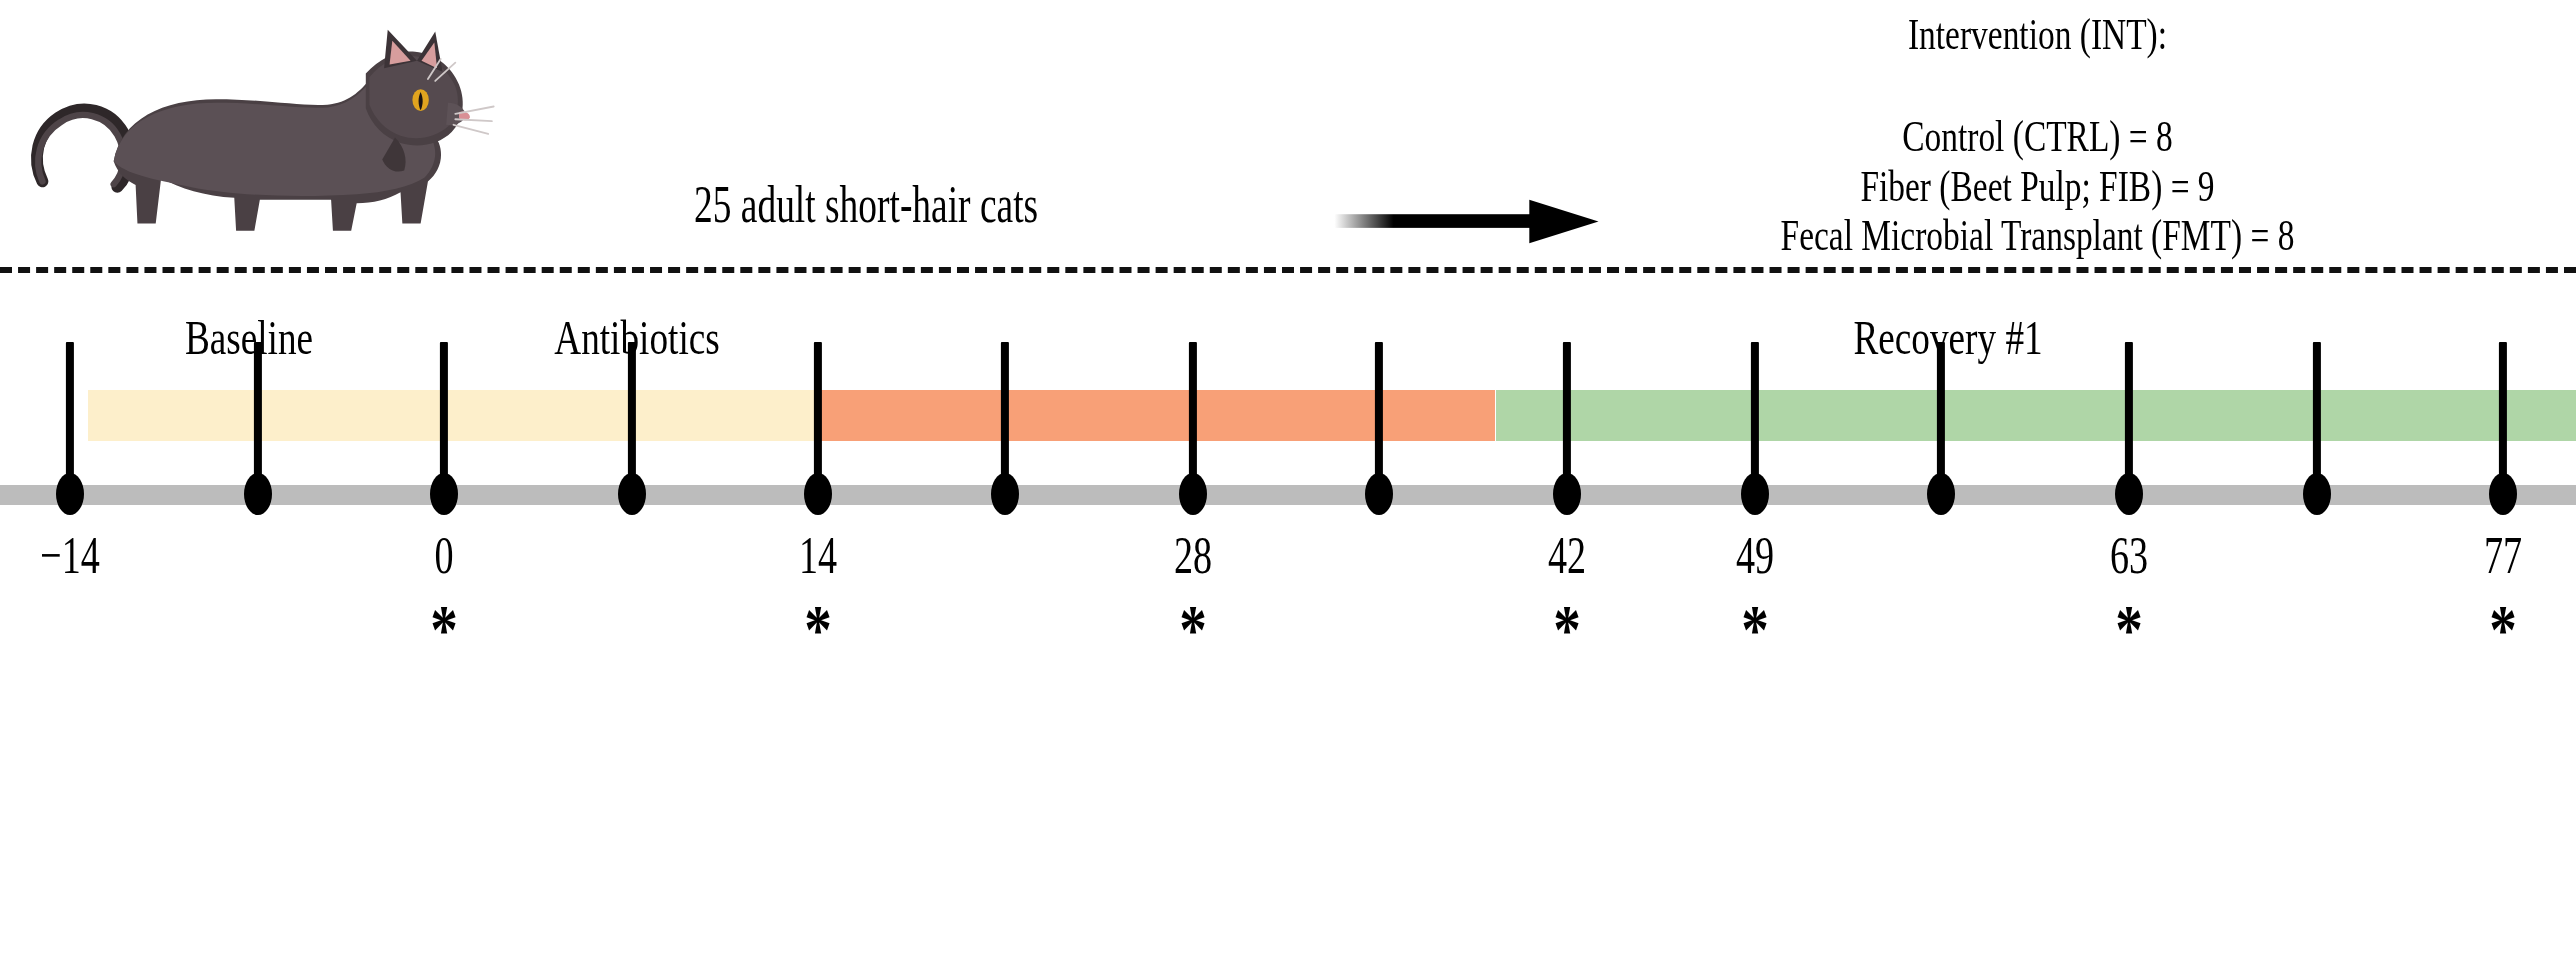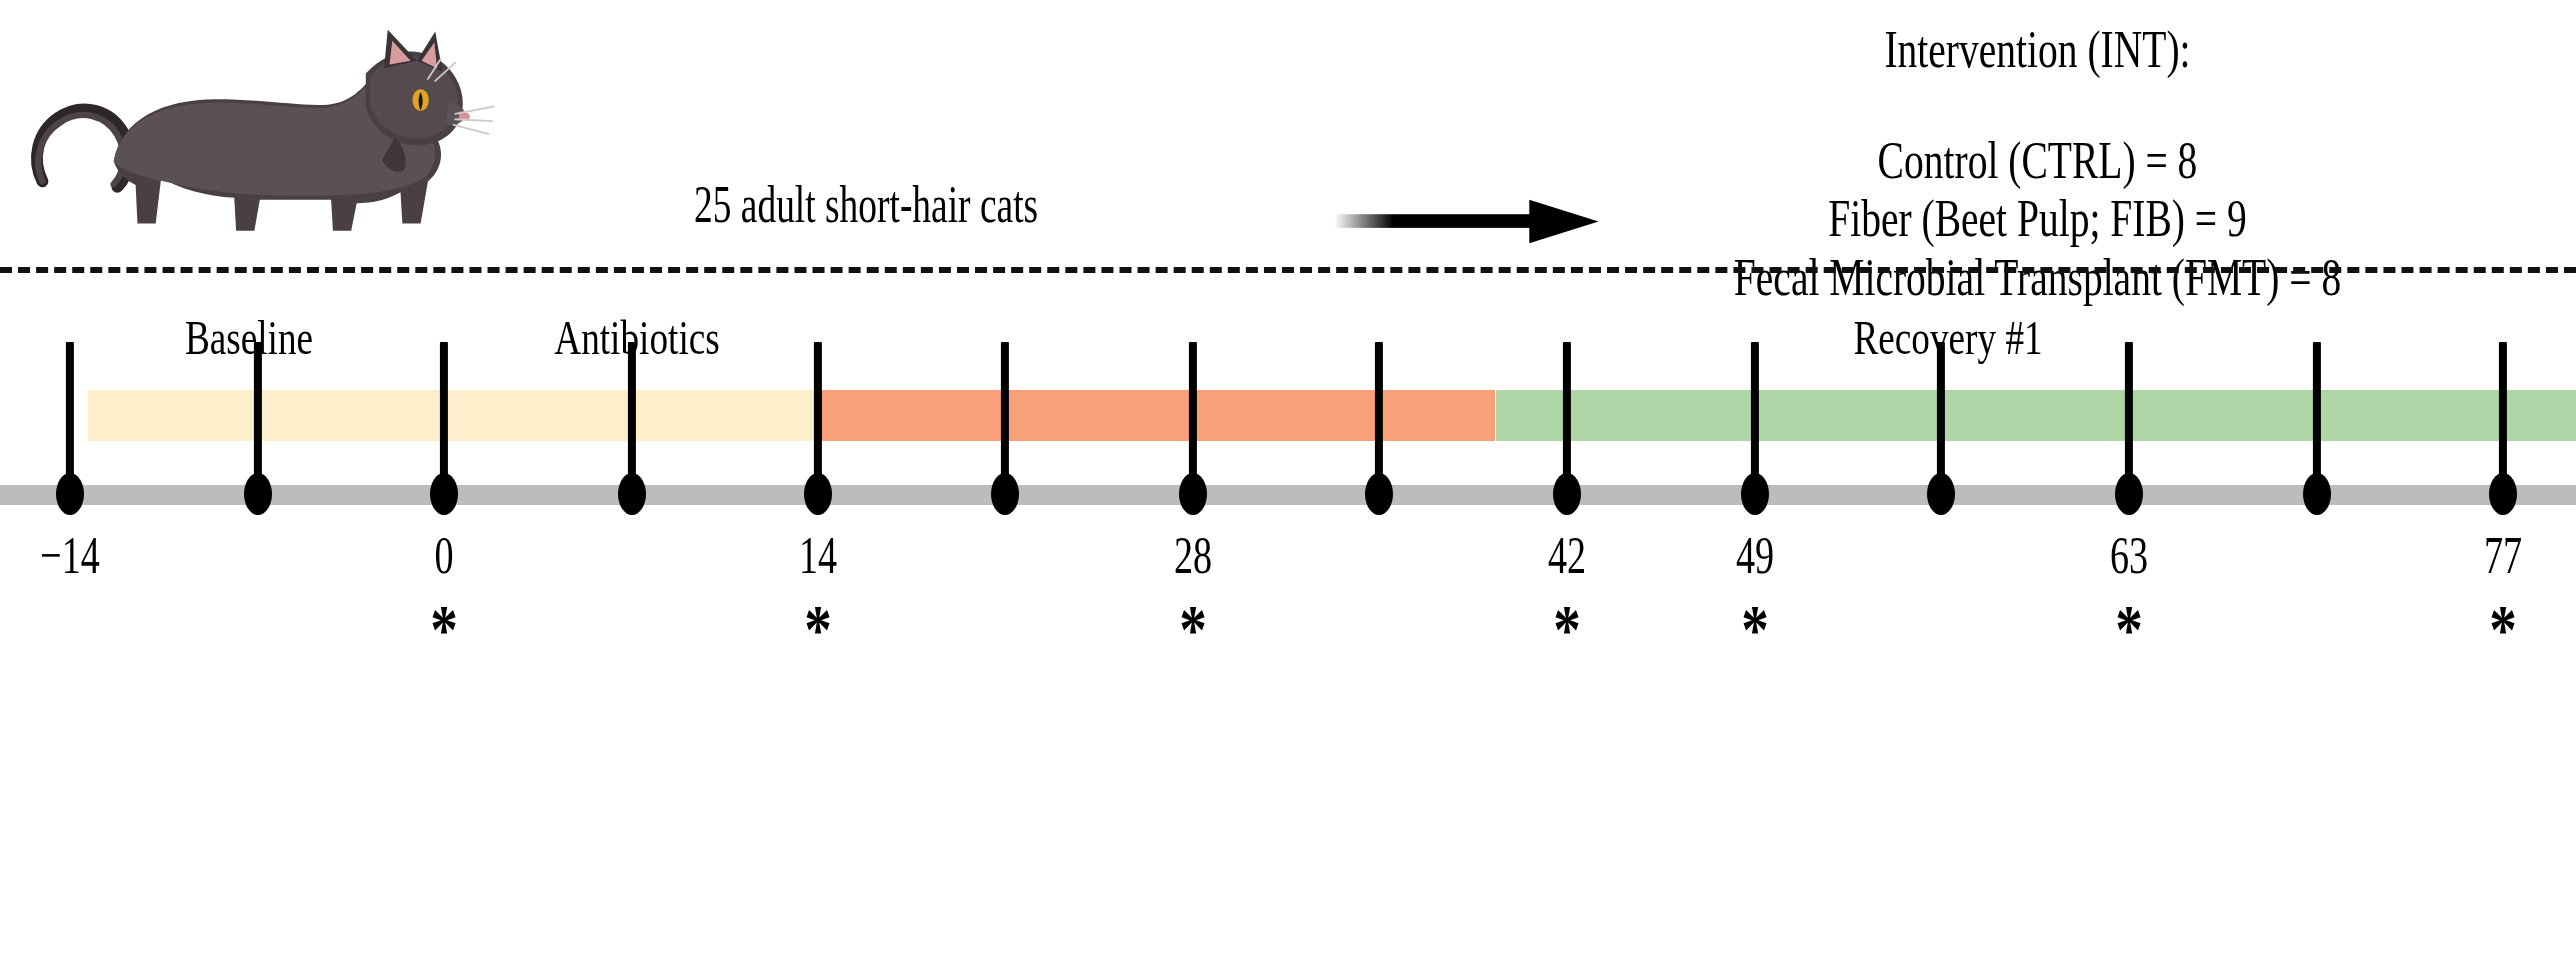--- a/index.html
+++ b/index.html
@@ -8,22 +8,22 @@
 
   
   #cat-illustration{position:absolute;left:25.6px;top:3.7px;width:475px;height:247px;}
 
   #cohort-label{position:absolute;left:694px;top:179px;width:585px;
       font-size:52px;line-height:1;white-space:nowrap;
       transform:scaleX(.72);transform-origin:left center;}
 
   #cohort-arrow{position:absolute;left:1334px;top:196px;width:274px;height:51px;}
 
-  #intervention-block{position:absolute;left:1499px;top:21px;width:1077px;
-      text-align:center;font-size:52px;line-height:1.12;}
+  #intervention-block{position:absolute;left:1499px;top:10px;width:1077px;
+      text-align:center;font-size:44px;line-height:1.12;}
   #intervention-block .ln{display:block;white-space:nowrap;
       transform:scaleX(.76);transform-origin:center center;}
   #intervention-title{margin-bottom:53px;}
 
   
   #divider{position:absolute;left:0;top:267px;width:2576px;height:0;
       border-top:6.4px dashed #111;}
 
   
   #timeline{position:absolute;left:0;top:302px;width:2576px;height:654px;text-align:right;}

